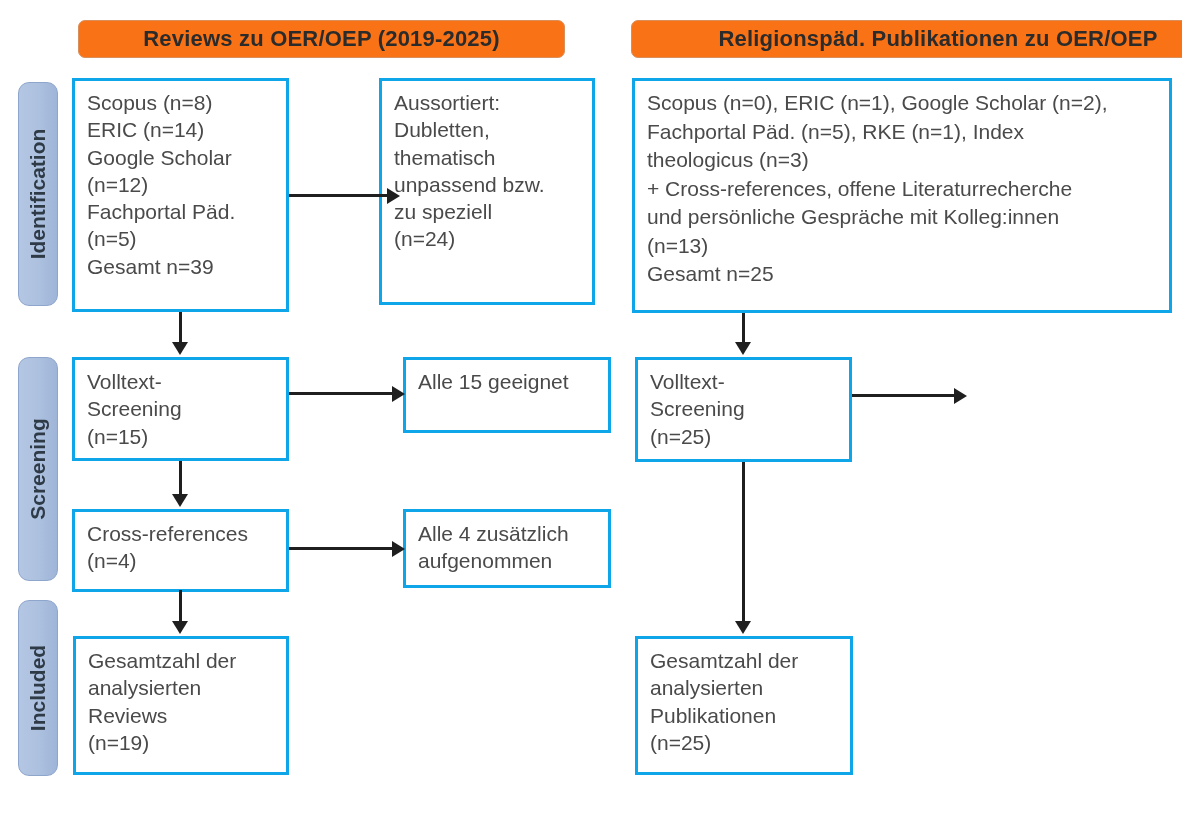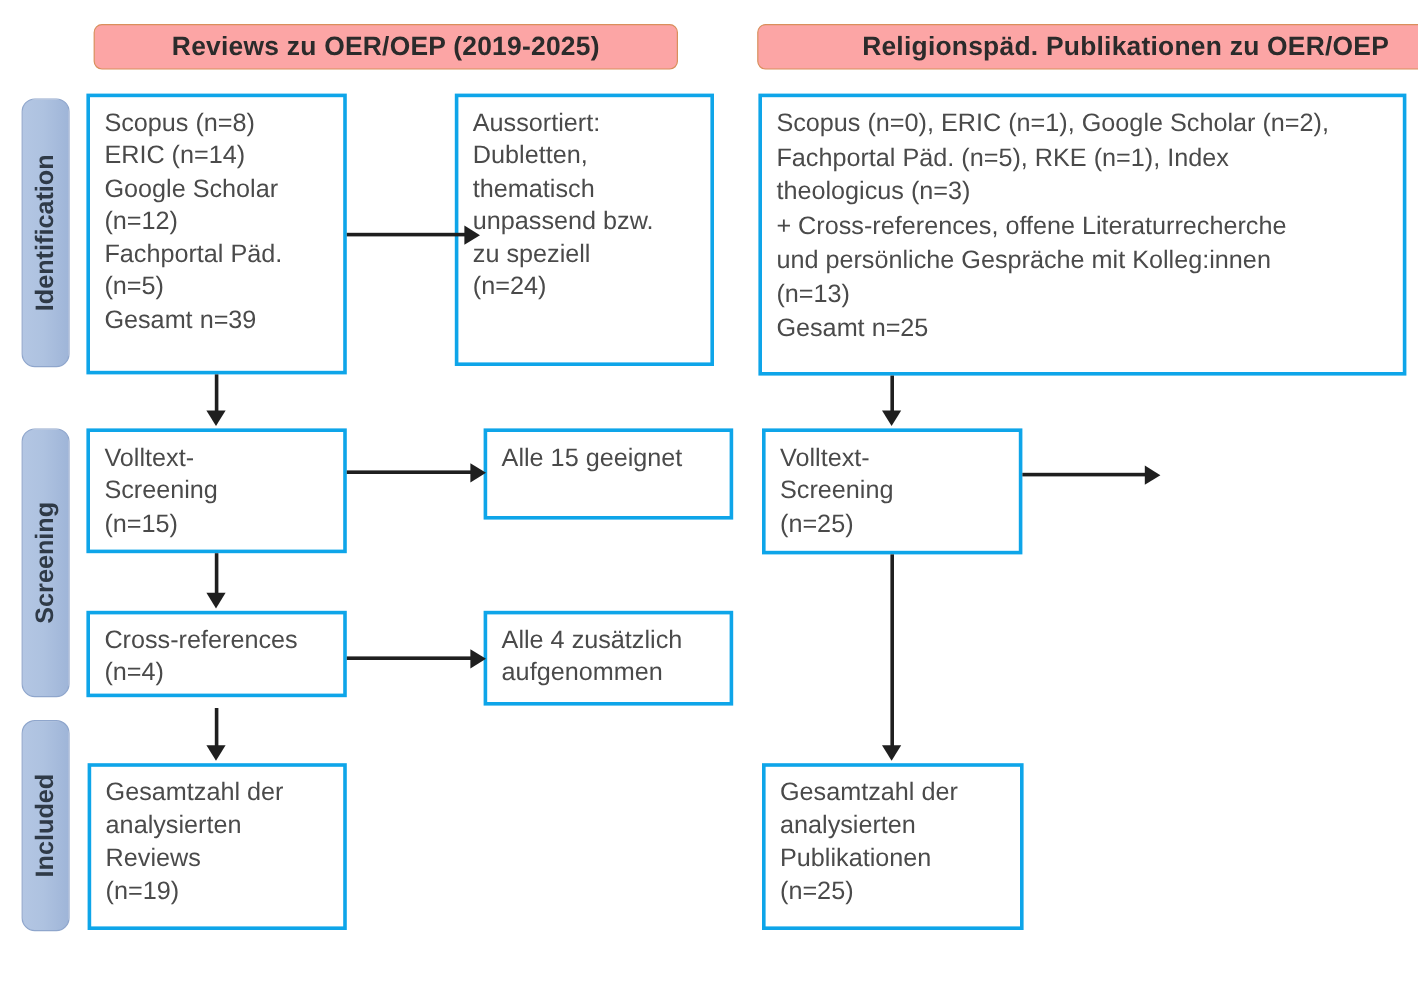--- a/index.html
+++ b/index.html
@@ -14,21 +14,21 @@
     position: relative;
     width: 1182px;
     height: 820px;
     background: #ffffff;
     overflow: hidden;
   }
 
   
   .col-header {
     position: absolute;
-    background: #fca5a5;
+    background: #f97316;
     border: 1px solid #d98f5c;
     border-radius: 7px;
     color: #2b2b2b;
     font-size: 22px;
     font-weight: bold;
     letter-spacing: 0.2px;
     display: flex;
     align-items: center;
     justify-content: center;
     text-align: center;
@@ -128,21 +128,21 @@
 unpassend bzw.
 zu speziell
 (n=24)</div>
 
   <div class="box tight" style="left:72px; top:357px; width:217px; height:104px;">Volltext-
 Screening
 (n=15)</div>
 
   <div class="box" style="left:403px; top:357px; width:208px; height:76px;">Alle 15 geeignet</div>
 
-  <div class="box tight" style="left:72px; top:509px; width:217px; height:72px;">Cross-references
+  <div class="box tight" style="left:72px; top:509px; width:217px; height:83px;">Cross-references
 (n=4)</div>
 
   <div class="box tight" style="left:403px; top:509px; width:208px; height:79px;">Alle 4 zusätzlich
 aufgenommen</div>
 
   <div class="box tight" style="left:73px; top:636px; width:216px; height:139px;">Gesamtzahl der
 analysierten
 Reviews
 (n=19)</div>
 

